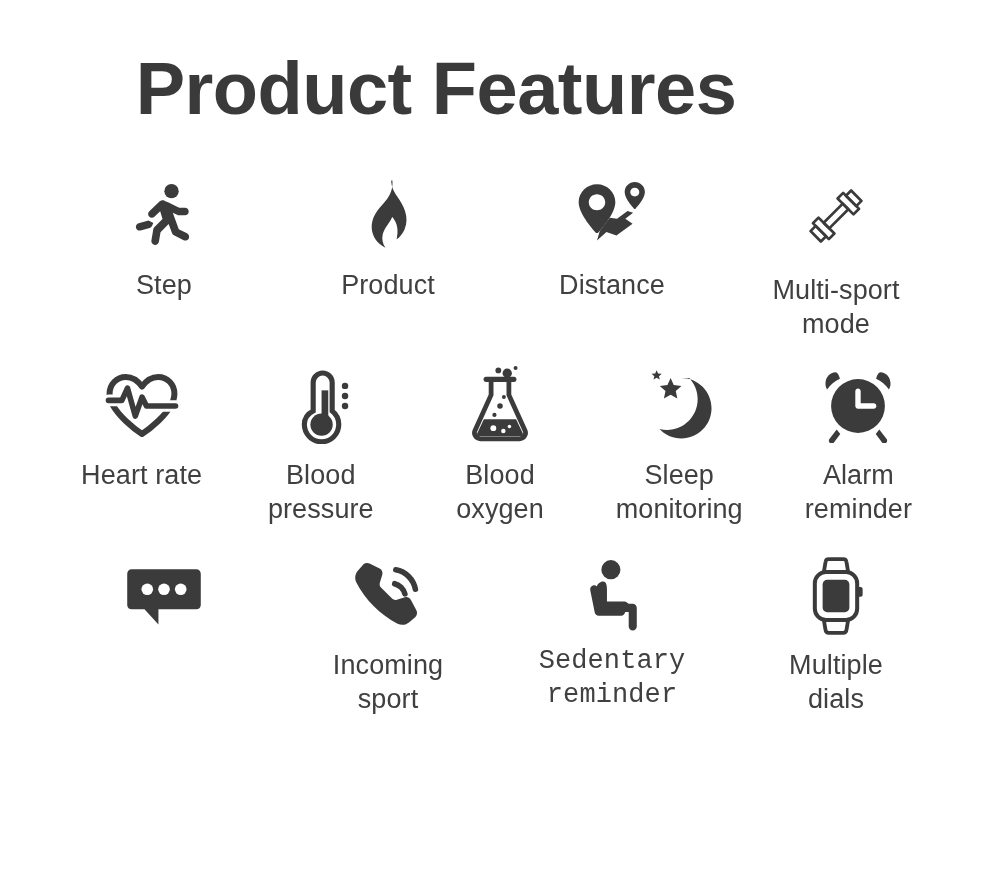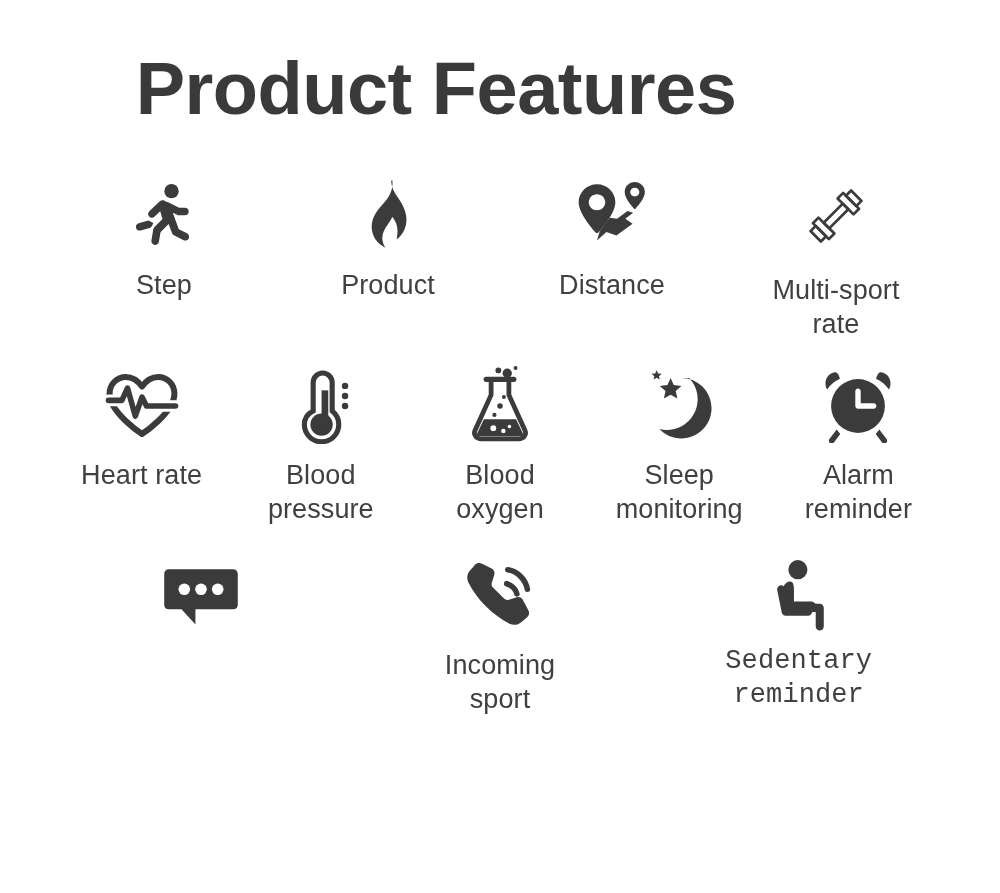--- a/index.html
+++ b/index.html
@@ -123,21 +123,21 @@
             <g transform="rotate(-45 32 32)">
               <rect x="20" y="28.5" width="24" height="7"></rect>
               <rect x="13" y="22" width="7" height="20"></rect>
               <rect x="6.5" y="25.5" width="6.5" height="13"></rect>
               <rect x="44" y="22" width="7" height="20"></rect>
               <rect x="51" y="25.5" width="6.5" height="13"></rect>
             </g>
           </svg>
         </div>
         <div class="label shift-down">Multi-sport
-rate</div>
+mode</div>
       </div>
 
     </div>
 
     <div class="row row-2">
 
       <div class="cell">
         <div class="icon-box">
           <svg width="76" height="72" viewBox="0 0 68 64" fill="none">
             <path d="M34.0 57.0C34.0 57.0 5.0 38.0 5.0 21.0 5.0 12.5 11.5 6.0 19.5 6.0c6.0 0 11.0 3.6 14.5 8.6C37.5 9.6 42.5 6.0 48.5 6.0 56.5 6.0 63.0 12.5 63.0 21.0 63.0 38.0 34.0 57.0 34.0 57.0z" stroke="#3b3b3b" stroke-width="5.4" stroke-linejoin="round"></path>
@@ -246,18 +246,31 @@
             <circle cx="30.0" cy="9.5" r="8.5"></circle>
             <path d="M22.5 20.0c-3.2 0.6-5.5 3.4-5.5 6.7v16.0c0 2.6 2.1 4.7 4.7 4.7h20.0c2.6 0 4.7-2.1 4.7-4.7s-2.1-4.7-4.7-4.7H26.5V27.5c0-4.0-0.5-8.0-4.0-7.5z"></path>
             <path d="M42.0 40.0h7.5c2.0 0 3.6 1.6 3.6 3.6v16.5c0 2.0-1.6 3.6-3.6 3.6s-3.6-1.6-3.6-3.6V47.2H42.0z"></path>
             <path d="M14.5 23.5c-2.0 0.4-3.3 2.3-2.9 4.3l4.0 20.0c0.3 1.7 1.8 2.9 3.5 2.9h20.0c2.0 0 3.6-1.6 3.6-3.6s-1.6-3.6-3.6-3.6H21.5l-3.0-17.2c-0.4-2.0-2.0-3.2-4.0-2.8z"></path>
           </svg>
         </div>
         <div class="label shift-up">Sedentary
 reminder</div>
       </div>
 
+      <div class="cell">
+        <div class="icon-box">
+          <svg width="64" height="78" viewBox="0 0 56 70" fill="none">
+            <path d="M17.0 14.0l1.6-9.5c0.2-1.4 1.4-2.5 2.9-2.5h13.0c1.5 0 2.7 1.1 2.9 2.5l1.6 9.5" stroke="#3b3b3b" stroke-width="3.4" stroke-linejoin="round"></path>
+            <path d="M17.0 56.0l1.6 9.5c0.2 1.4 1.4 2.5 2.9 2.5h13.0c1.5 0 2.7-1.1 2.9-2.5l1.6-9.5" stroke="#3b3b3b" stroke-width="3.4" stroke-linejoin="round"></path>
+            <rect x="9.0" y="13.5" width="38.0" height="43.0" rx="10.0" stroke="#3b3b3b" stroke-width="3.6"></rect>
+            <rect x="16.0" y="20.5" width="24.0" height="29.0" rx="4.0" fill="#3b3b3b"></rect>
+            <path d="M47.5 27.0h2.6c1.0 0 1.8 0.8 1.8 1.8v5.0c0 1.0-0.8 1.8-1.8 1.8h-2.6z" fill="#3b3b3b"></path>
+          </svg>
+        </div>
+        <div class="label">Multiple
+dials</div>
+      </div>
 
     </div>
 
   </div>
 
 </div>
 
 </body></html>

